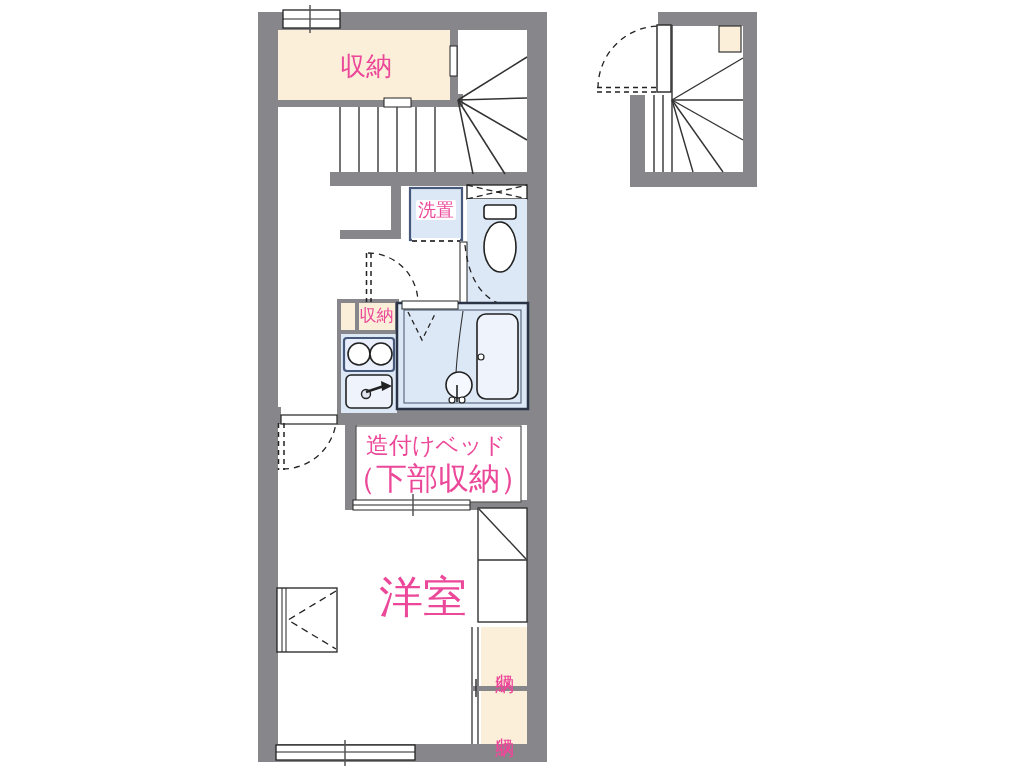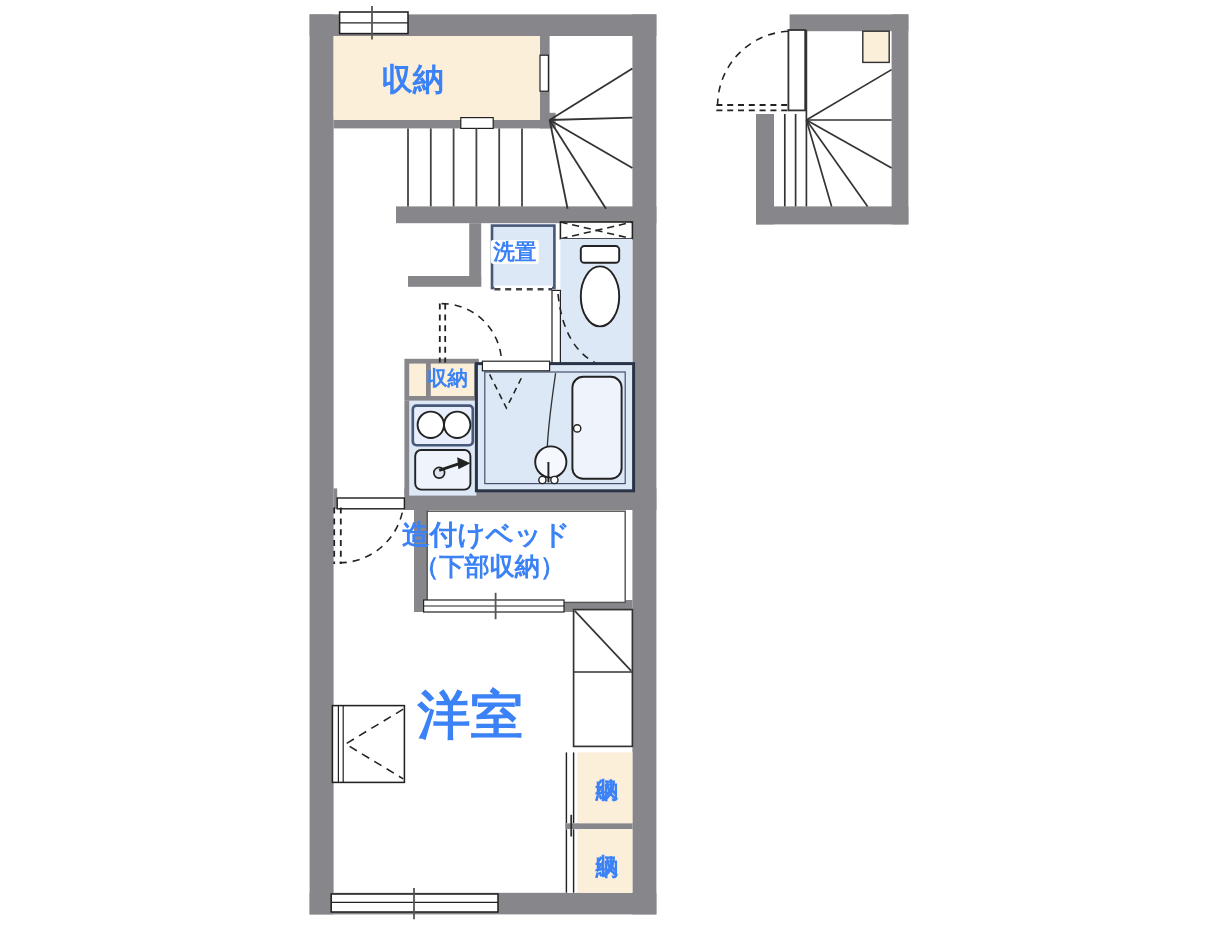--- a/index.html
+++ b/index.html
@@ -3,28 +3,28 @@
 <meta charset="utf-8">
 <style>
   :root{
     --wall:#87878b; --cream:#fcefd9; --blue:#dde8f7; --blueBorder:#47597a;
     --line:#333333; --fix:#222222; --white:#ffffff;
   }
   html,body{margin:0;padding:0;background:#ffffff;}
   #canvas{position:relative;width:1017px;height:772px;background:#ffffff;overflow:hidden;
           font-family:"Liberation Sans", sans-serif;}
   #plan-svg{position:absolute;left:0;top:0;}
-  .lbl{position:absolute;color:#3b82f6;font-weight:bold;text-align:left;line-height:1.15;
+  .lbl{position:absolute;color:#ec4899;font-weight:normal;text-align:center;line-height:1.15;
        white-space:nowrap;}
   .lbl-storage-top{left:318px;top:52px;width:96px;font-size:26px;}
   .lbl-washer{left:409px;top:200px;width:54px;font-size:18px;}
   .lbl-washer span{background:#ffffff;padding:0 2px;border-radius:2px;}
   .lbl-storage-small{left:356px;top:306px;width:41px;font-size:17px;}
-  .lbl-bed1{left:335px;top:432px;width:182px;font-size:23px;}
-  .lbl-bed2{left:345px;top:461px;width:182px;font-size:21px;}
+  .lbl-bed1{left:345px;top:432px;width:182px;font-size:23px;}
+  .lbl-bed2{left:345px;top:461px;width:182px;font-size:31px;}
   .lbl-room{left:348px;top:572px;width:150px;font-size:44px;}
   .lbl-area1{left:343px;top:607px;width:172px;font-size:29px;}
   .lbl-area2{left:340px;top:636px;width:132px;font-size:29px;}
   .lbl-v{writing-mode:vertical-rl;text-orientation:upright;font-size:19px;height:56px;
          letter-spacing:2px;}
   .lbl-sr-up{left:494px;top:632px;}
   .lbl-sr-low{left:494px;top:696px;}
 </style>
 </head>
 <body>

